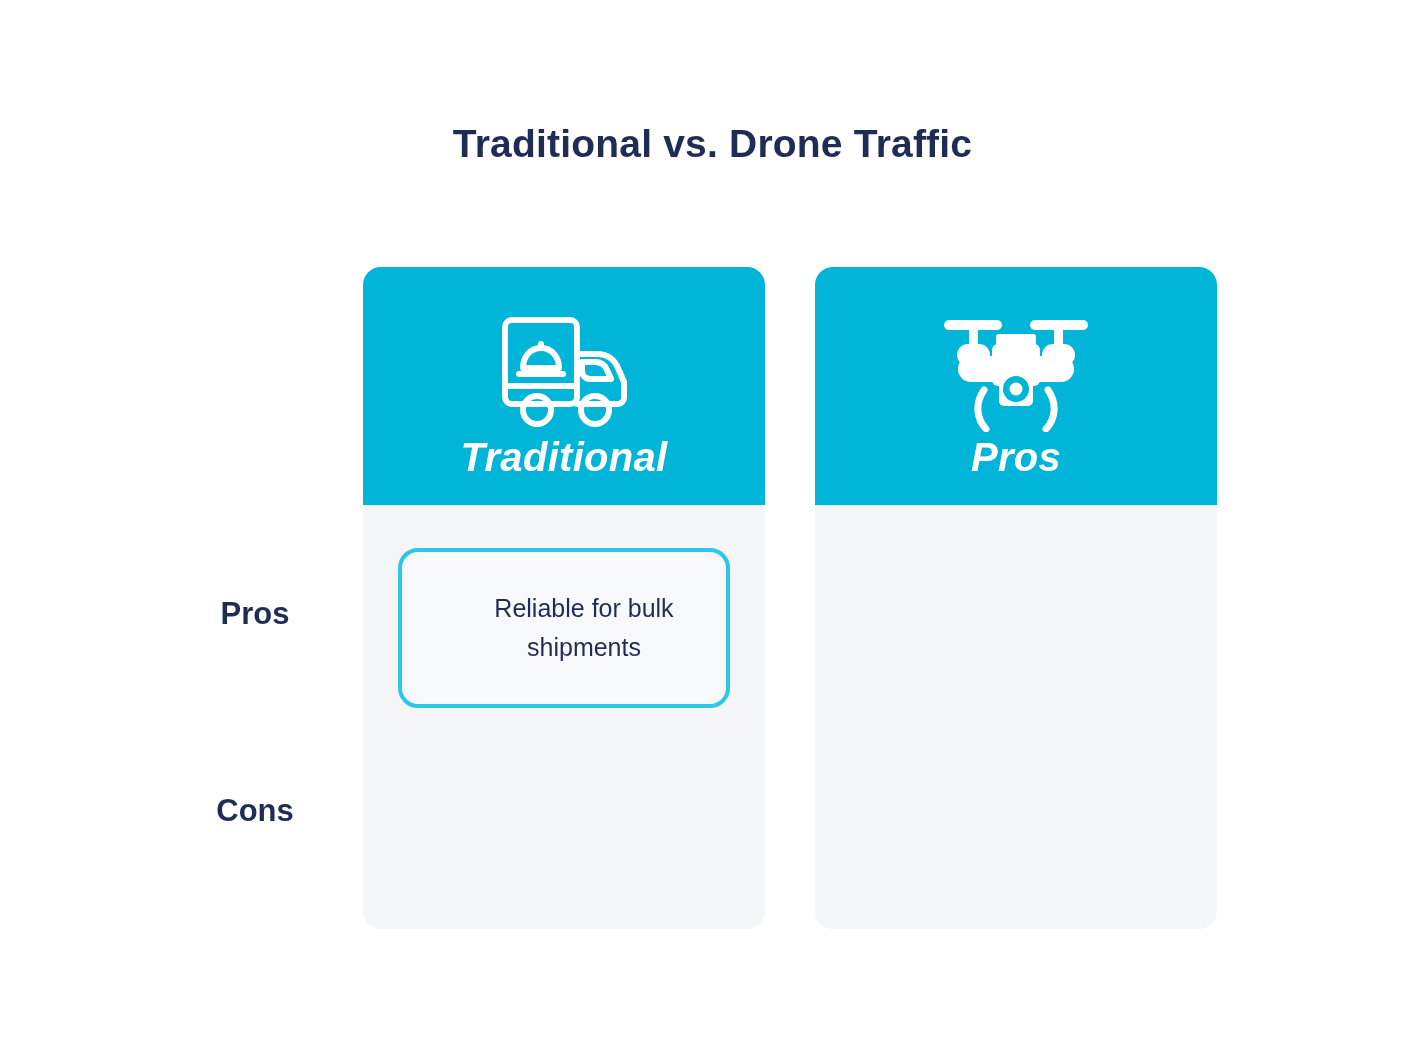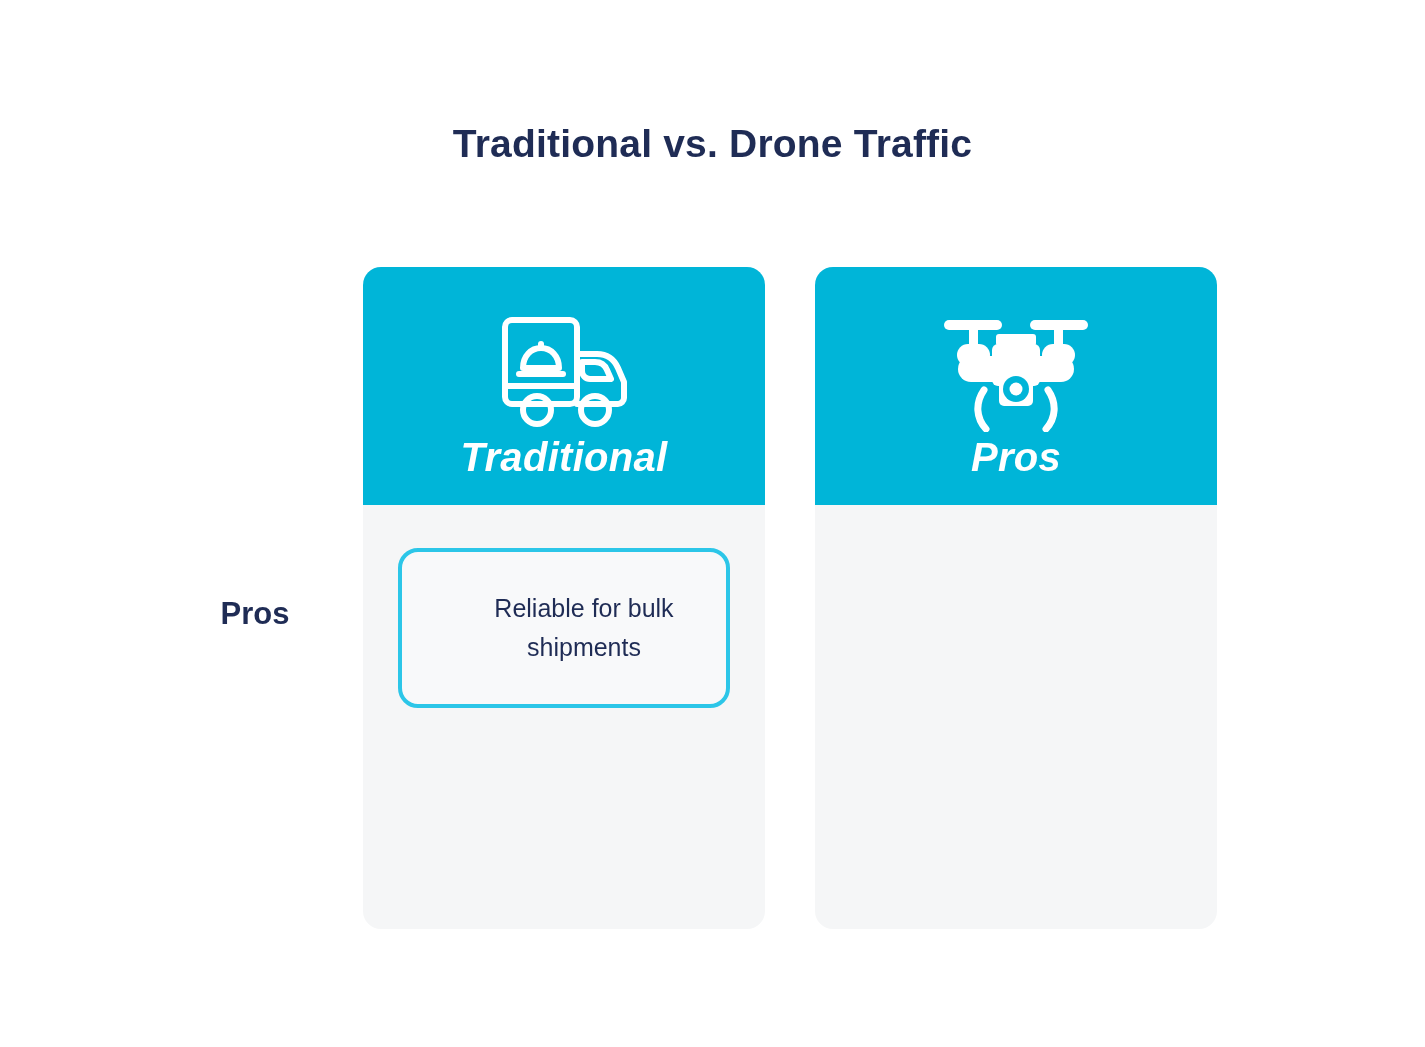--- a/index.html
+++ b/index.html
@@ -148,14 +148,15 @@
             <path d="M48,78 c-9,13 -8,28 2,39"></path>
             <path d="M112,78 c9,13 8,28 -2,39"></path>
           </g>
         </svg>
       </div>
       <div class="card-title">Pros</div>
     </div>
   </div>
 
   <div class="row-label pros">Pros</div>
+  <div class="row-label cons">Cons</div>
 
 </div>
 
 </body></html>

